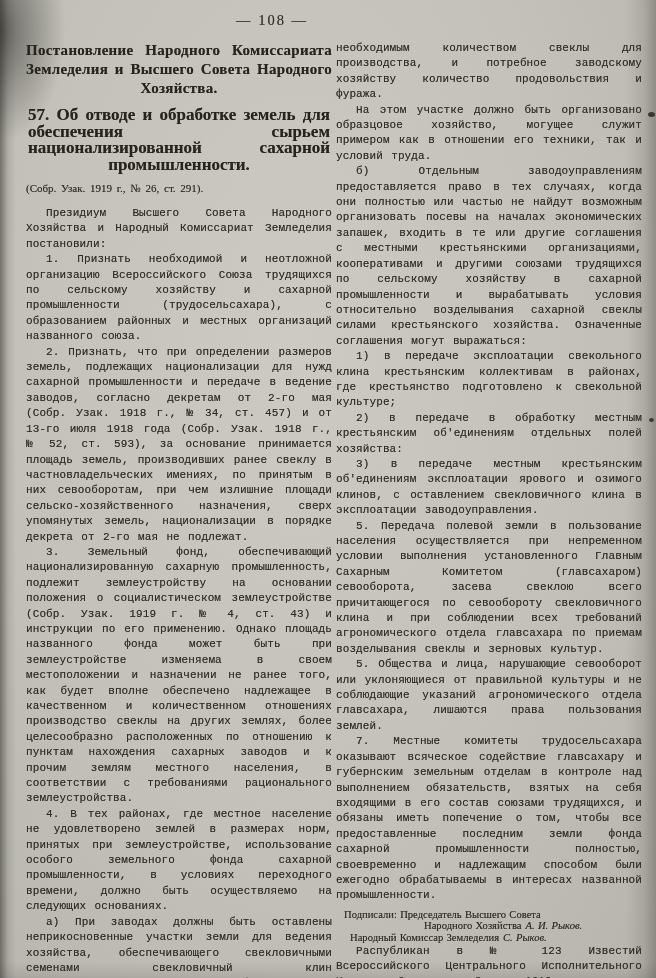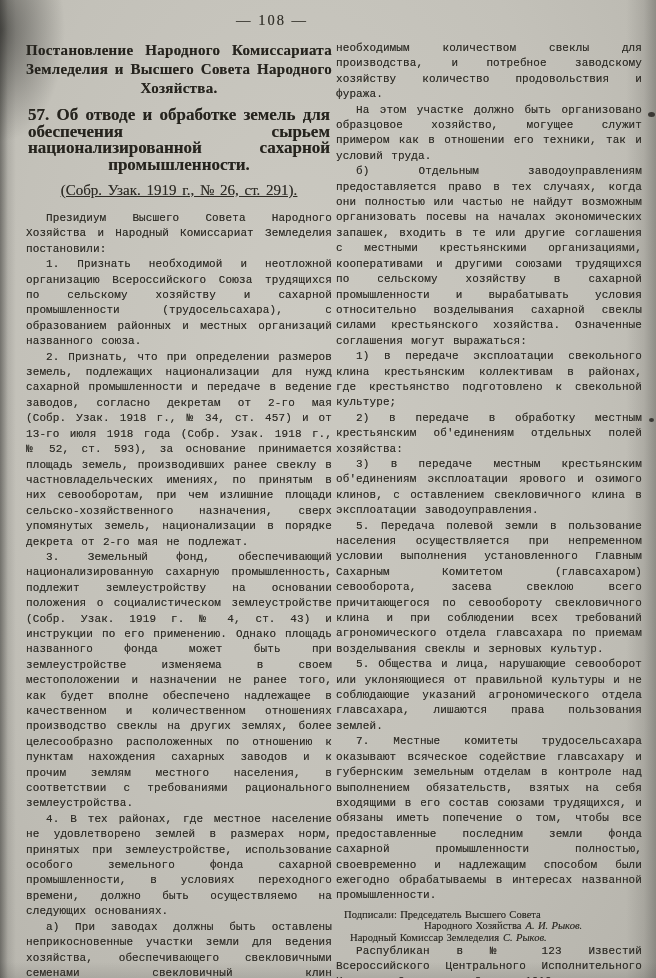--- a/index.html
+++ b/index.html
@@ -48,25 +48,24 @@
   .subtitle {
     font-size: 17px;
     font-weight: bold;
     line-height: 16.5px;
     text-align: justify;
     text-align-last: center;
     margin: 0 2px 9px 2px;
     color: #26241e;
   }
   .citation {
-    font-size: 15px;
-    text-align: center;
+    font-size: 11px;
+    text-align: left;
     margin: 0 0 12px 0;
     word-spacing: 2px;
-    text-decoration: underline;
   }
   .body-text p {
     font-size: 11px;
     line-height: 15.4px;
     text-align: justify;
     text-indent: 20px;
     word-spacing: 1.6px;
     letter-spacing: 0.1px;
     margin: 0;
     font-family: Liberation Mono, monospace;

